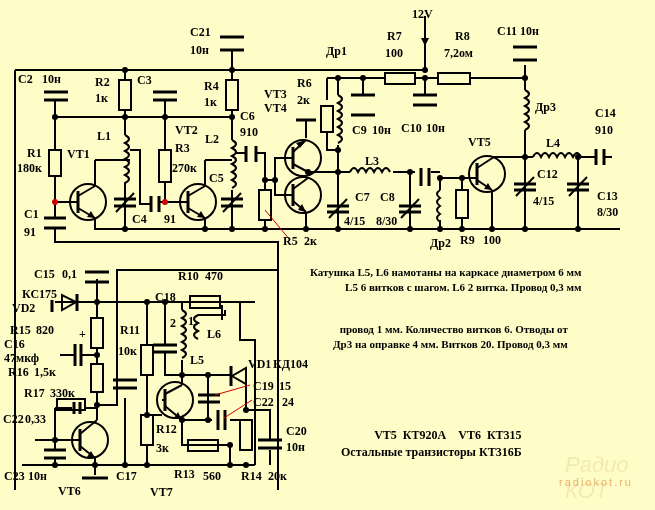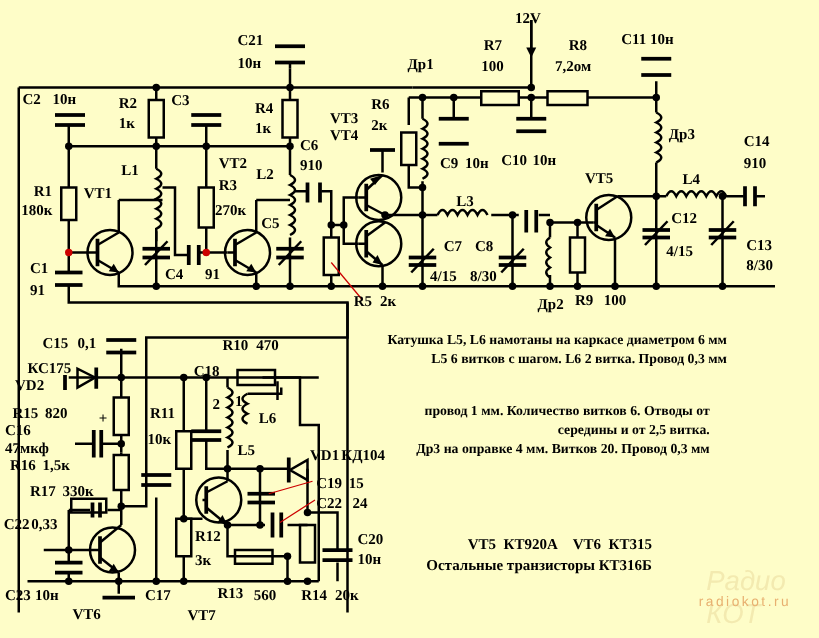--- a/index.html
+++ b/index.html
@@ -495,21 +495,20 @@
     <text class="lbl" x="150" y="496">VT7</text>
   </g>
 </svg>
 
 <div class="note" style="left:310px;top:265px;">
   <div>Катушка L5,  L6 намотаны на каркасе диаметром 6 мм</div>
   <div>L5  6 витков с шагом.  L6 2 витка. Провод 0,3 мм</div>
 </div>
 <div class="note" style="left:333px;top:322px;">
   <div>провод 1 мм. Количество витков 6.  Отводы от</div>
-  <div>середины и от 2,5 витка.</div>
   <div>Др3 на оправке 4 мм. Витков 20.  Провод 0,3 мм</div>
 </div>
 <div class="note" style="left:338px;top:427px;font-size:12px;line-height:17px;">
   <div style="white-space:pre">VT5  КТ920А    VT6  КТ315</div>
   <div style="padding-left:3px">Остальные транзисторы КТ316Б</div>
 </div>
 
 <div class="wm1">Радио КОТ</div>
 <div class="wm2">radiokot.ru</div>
 

